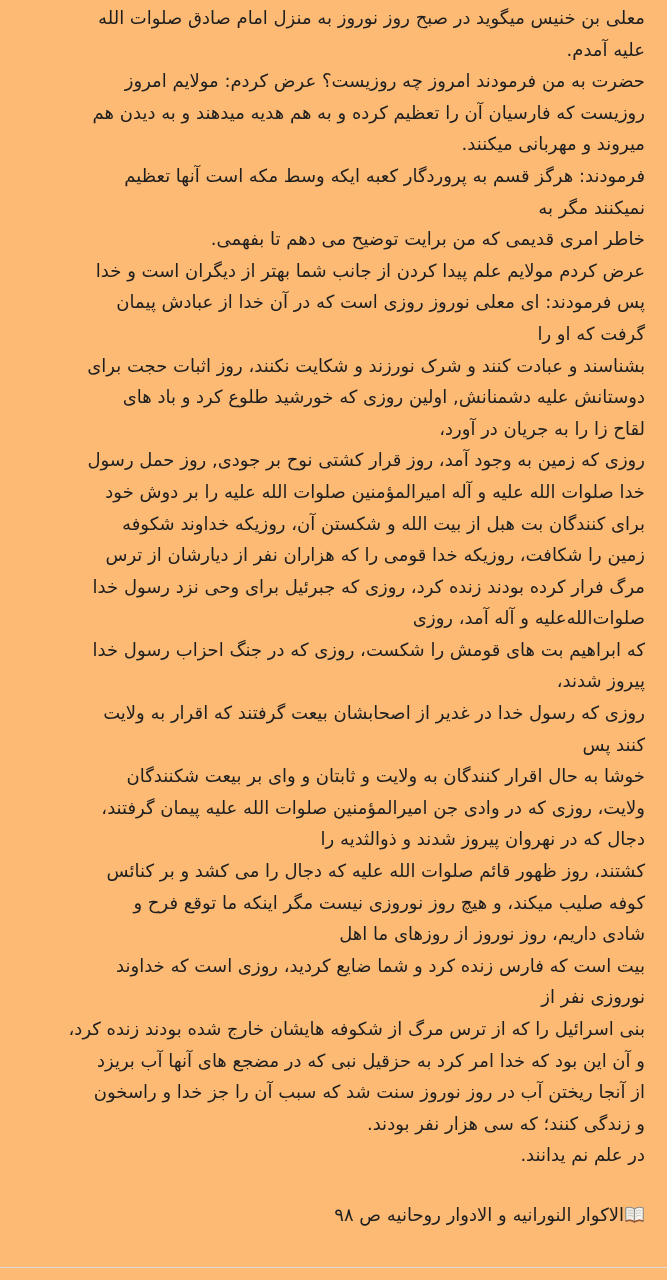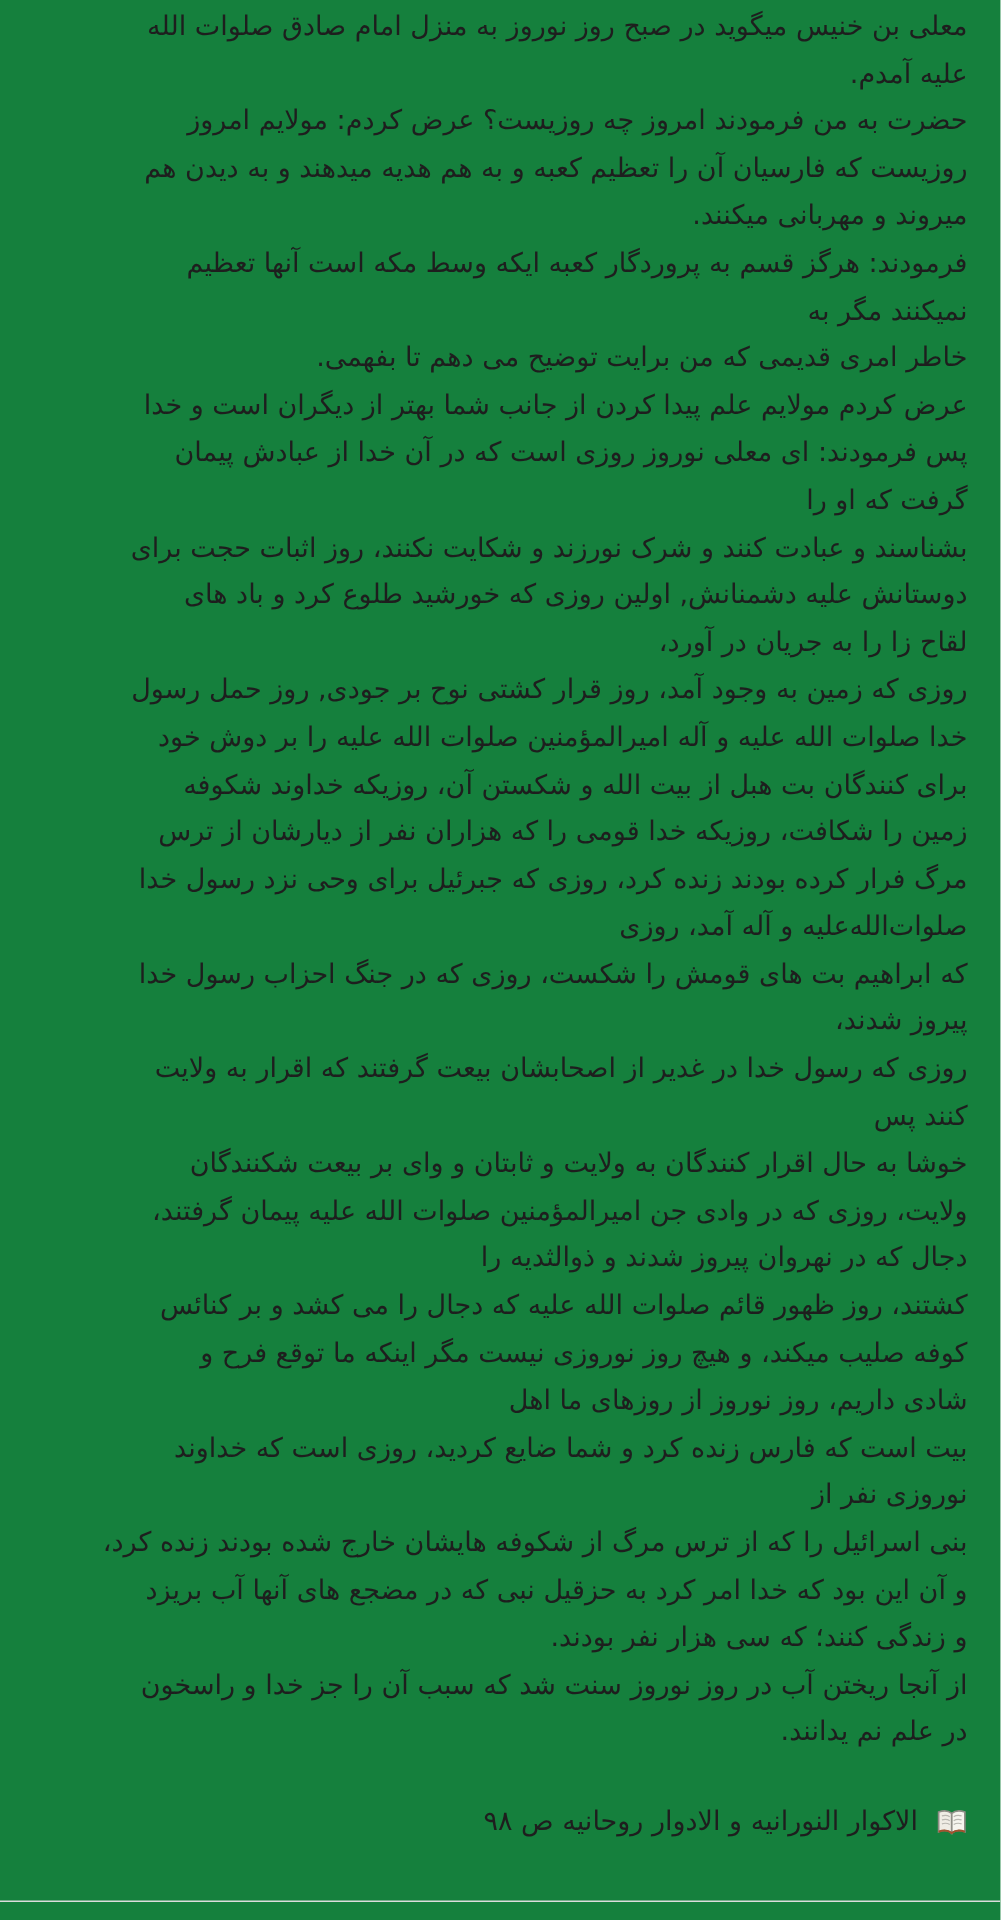--- a/index.html
+++ b/index.html
@@ -4,21 +4,21 @@
 <style>
   html, body {
     margin: 0;
     padding: 0;
     background: #ffffff;
   }
   .page {
     position: relative;
     width: 667px;
     height: 1280px;
-    background: #15803d;
+    background: #fdba74;
     overflow: hidden;
     font-family: "DejaVu Sans", sans-serif;
     direction: rtl;
   }
   .text-block {
     padding: 2px 22px 0 14px;
   }
   .text-line {
     font-size: 18px;
     line-height: 31.6px;
@@ -27,21 +27,21 @@
     white-space: nowrap;
     letter-spacing: 0;
   }
   .footer-line {
     margin-top: 28px;
     padding: 0 22px 0 14px;
     display: flex;
     flex-direction: row; 
     align-items: center;
     justify-content: flex-start;
-    gap: 12px;
+    gap: 0;
   }
   .footer-text {
     font-size: 18px;
     line-height: 31.6px;
     color: #1e1e1e;
     white-space: nowrap;
   }
   .book-icon {
     display: inline-flex;
     width: 21px;
@@ -61,21 +61,21 @@
 </style>
 </head>
 <body>
 
 <div class="page">
 
   <div class="text-block">
       <div class="text-line">معلی بن خنیس میگوید در صبح روز نوروز به منزل امام صادق صلوات الله</div>
       <div class="text-line">علیه آمدم.</div>
       <div class="text-line">حضرت به من فرمودند امروز چه روزیست؟ عرض کردم: مولایم امروز</div>
-      <div class="text-line">روزیست که فارسیان آن را تعظیم کعبه و به هم هدیه میدهند و به دیدن هم</div>
+      <div class="text-line">روزیست که فارسیان آن را تعظیم کرده و به هم هدیه میدهند و به دیدن هم</div>
       <div class="text-line">میروند و مهربانی میکنند.</div>
       <div class="text-line">فرمودند: هرگز قسم به پروردگار کعبه ایکه وسط مکه است آنها تعظیم</div>
       <div class="text-line">نمیکنند مگر به</div>
       <div class="text-line">خاطر امری قدیمی که من برایت توضیح می دهم تا بفهمی.</div>
       <div class="text-line">عرض کردم مولایم علم پیدا کردن از جانب شما بهتر از دیگران است و خدا</div>
       <div class="text-line">پس فرمودند: ای معلی نوروز روزی است که در آن خدا از عبادش پیمان</div>
       <div class="text-line">گرفت که او را</div>
       <div class="text-line">بشناسند و عبادت کنند و شرک نورزند و شکایت نکنند، روز اثبات حجت برای</div>
       <div class="text-line">دوستانش علیه دشمنانش, اولین روزی که خورشید طلوع کرد و باد های</div>
       <div class="text-line">لقاح زا را به جریان در آورد،</div>
@@ -92,22 +92,22 @@
       <div class="text-line">خوشا به حال اقرار کنندگان به ولایت و ثابتان و وای بر بیعت شکنندگان</div>
       <div class="text-line">ولایت، روزی که در وادی جن امیرالمؤمنین صلوات الله علیه پیمان گرفتند،</div>
       <div class="text-line">دجال که در نهروان پیروز شدند و ذوالثدیه را</div>
       <div class="text-line">کشتند، روز ظهور قائم صلوات الله علیه که دجال را می کشد و بر کنائس</div>
       <div class="text-line">کوفه صلیب میکند، و هیچ روز نوروزی نیست مگر اینکه ما توقع فرح و</div>
       <div class="text-line">شادی داریم، روز نوروز از روزهای ما اهل</div>
       <div class="text-line">بیت است که فارس زنده کرد و شما ضایع کردید، روزی است که خداوند</div>
       <div class="text-line">نوروزی نفر از</div>
       <div class="text-line">بنی اسرائیل را که از ترس مرگ از شکوفه هایشان خارج شده بودند زنده کرد،</div>
       <div class="text-line">و آن این بود که خدا امر کرد به حزقیل نبی که در مضجع های آنها آب بریزد</div>
+      <div class="text-line">از آنجا ریختن آب در روز نوروز سنت شد که سبب آن را جز خدا و راسخون</div>
       <div class="text-line">و زندگی کنند؛ که سی هزار نفر بودند.</div>
-      <div class="text-line">از آنجا ریختن آب در روز نوروز سنت شد که سبب آن را جز خدا و راسخون</div>
       <div class="text-line">در علم نم یدانند.</div>
     </div>
 
   <div class="footer-line">
     <span class="book-icon">
       <svg width="21" height="20" viewBox="0 0 24 22" aria-hidden="true">
         <path d="M2 3 C6 1.5 9.5 2 12 4 L12 19 C9.5 17 6 16.5 2 18 Z" fill="#efece4" stroke="#8f8d86" stroke-width="1.3"></path>
         <path d="M22 3 C18 1.5 14.5 2 12 4 L12 19 C14.5 17 18 16.5 22 18 Z" fill="#f6f4ee" stroke="#8f8d86" stroke-width="1.3"></path>
         <path d="M2 18 C6 16.5 9.5 17 12 19 C14.5 17 18 16.5 22 18" fill="none" stroke="#a0522d" stroke-width="1.6"></path>
         <path d="M4.5 6 C7 5.2 9 5.6 10.5 6.6 M4.5 9 C7 8.2 9 8.6 10.5 9.6 M4.5 12 C7 11.2 9 11.6 10.5 12.6 M13.5 6.6 C15 5.6 17 5.2 19.5 6 M13.5 9.6 C15 8.6 17 8.2 19.5 9 M13.5 12.6 C15 11.6 17 11.2 19.5 12" fill="none" stroke="#b9b7b0" stroke-width="0.9"></path>

